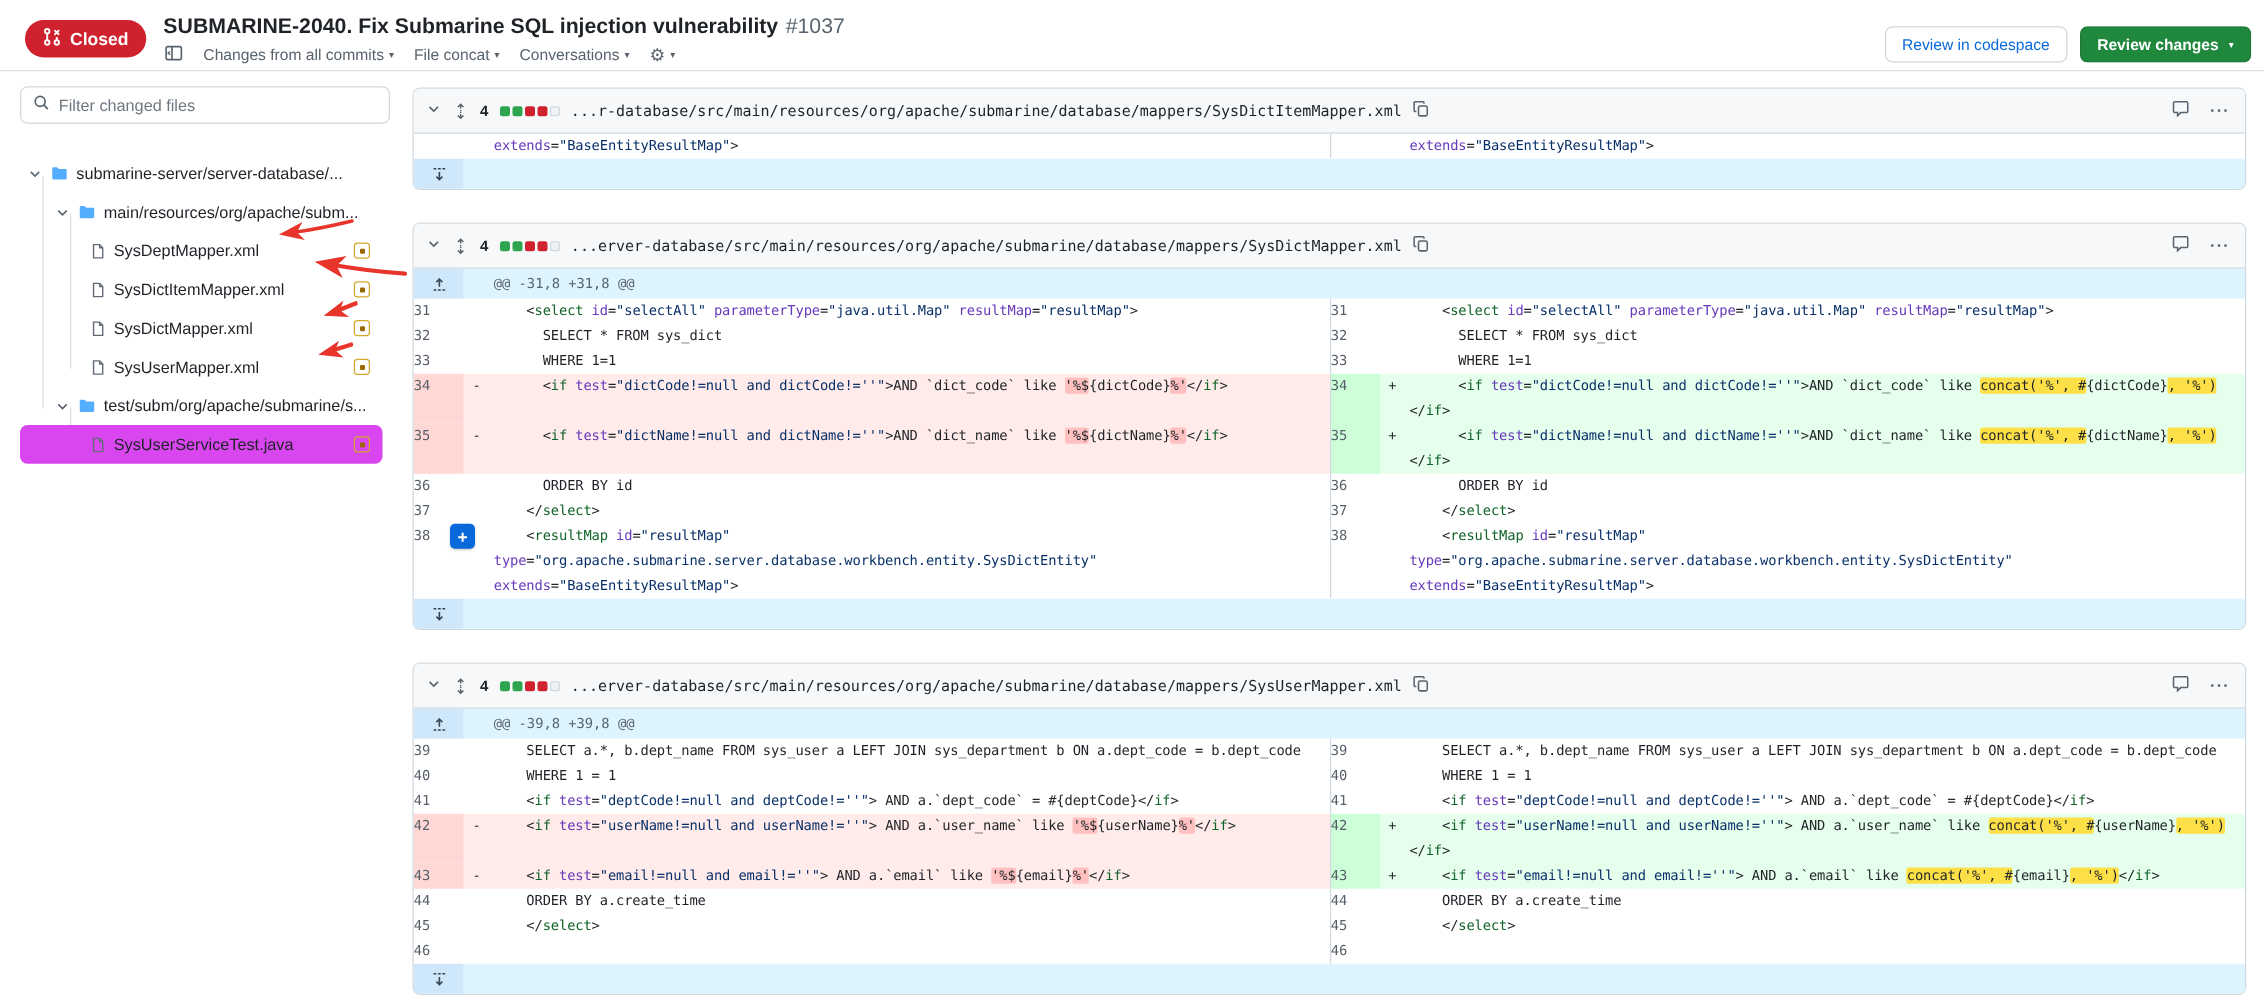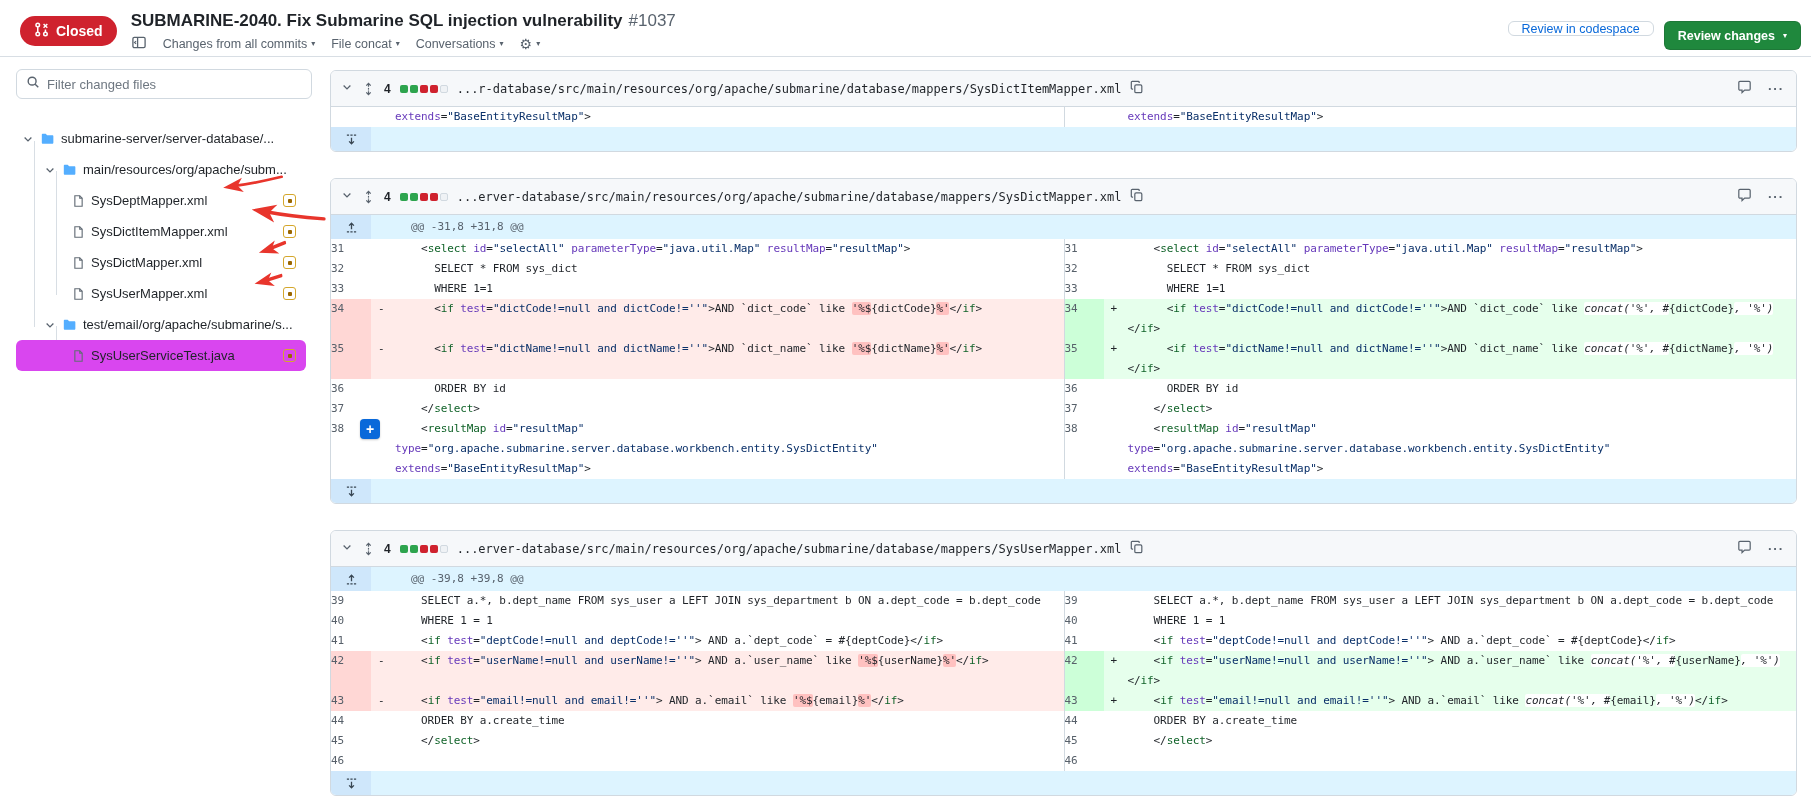--- a/index.html
+++ b/index.html
@@ -10,21 +10,21 @@
   
   .topbar { position:relative; height:57px; padding:10px 16px 0 16px; display:flex; align-items:flex-start; border-bottom:1px solid #d8dee4; background:#fff; }
   .pill { display:flex; align-items:center; gap:7px; background:#cf222e; color:#fff; font-weight:700; font-size:14px; height:30px; padding:0 14px; border-radius:999px; margin:6px 14px 0 4px; }
   .title-line { font-size:17px; font-weight:700; line-height:22px; }
   .pr-num { color:#59636e; font-weight:400; margin-left:6px; }
   .toolbar { display:flex; align-items:center; gap:16px; margin-top:3px; font-size:12.5px; color:#59636e; }
   .toolbar button { display:flex; align-items:center; gap:4px; color:#59636e; font-size:12.5px; }
   .car { font-size:8px; line-height:1; color:#59636e; }
   .gearchar { font-size:14px; line-height:1; }
   .top-actions { position:absolute; top:21px; right:10px; display:flex; gap:10px; }
-  .btn-cs { height:15px; padding:0 13px; border:1px solid #d1d9e0; border-radius:6px; background:#fff; color:#0969da; font-size:12.5px; font-weight:500; }
+  .btn-cs { height:29px; padding:0 13px; border:1px solid #d1d9e0; border-radius:6px; background:#fff; color:#0969da; font-size:12.5px; font-weight:500; }
   .btn-rv { display:flex; align-items:center; gap:8px; height:29px; padding:0 13px; border-radius:6px; background:#1f883d; border:1px solid rgba(27,31,36,.15); color:#fff; font-size:12.5px; font-weight:700; }
   .btn-rv .car { color:#fff; }
 
   
   .content { display:flex; height:740px; }
   .sidebar { position:relative; flex:0 0 322px; width:322px; padding:12px 0 0 16px; }
   .main { flex:1; min-width:0; padding:13px 14px 0 8px; }
 
   
   .filter { display:flex; align-items:center; width:296px; height:30px; border:1px solid #d1d9e0; border-radius:6px; background:#fff; padding:0 9px; }
@@ -55,24 +55,24 @@
   .cnum { font:11px/20px "DejaVu Sans Mono","Liberation Mono",monospace; color:#57606a; padding-right:10px; cursor:pointer; }
   .rnum { border-left:1px solid #d1d9e0; }
   .ccode { position:relative; overflow:hidden; padding-right:4px; }
   .ccode.ov { overflow:visible; }
   .marker { position:absolute; left:7px; top:0; font:11px/20px "DejaVu Sans Mono","Liberation Mono",monospace; color:#1f2328; }
   .codetext { display:block; padding-left:24px; white-space:pre; letter-spacing:-0.1px; font:11px/20px "DejaVu Sans Mono","Liberation Mono",monospace; color:#1f2328; }
   .n-del { background:#ffd7d5; } .c-del { background:#ffebe9; }
   .n-add { background:#ccffd8; } .c-add { background:#e6ffec; }
   .sg-t { color:#116329; } .sg-a { color:#6639ba; } .sg-s { color:#0a3069; }
   .sg-hd { background:#ffc1c0; border-radius:2px; }
-  .sg-ha { background:#ffffff; border-radius:2px;font-style:italic; }
+  .sg-ha { background:#fde047; border-radius:2px; }
   .hunkrow { height:24px; }
   .hgut, .egut { background:#cfe7fb; display:flex; align-items:center; justify-content:center; cursor:pointer; }
-  .htext { background:#ddf4ff; color:#59636e; font:11px/24px "DejaVu Sans Mono","Liberation Mono",monospace; padding-left:40px; grid-column:2/5; }
+  .htext { background:#ddf4ff; color:#59636e; font:11px/24px "DejaVu Sans Mono","Liberation Mono",monospace; padding-left:24px; grid-column:2/5; }
   .exprow { height:24px; }
   .efill { background:#ddf4ff; grid-column:2/5; }
   .plusbtn { position:absolute; left:-11px; top:0; width:20px; height:20px; background:#0969da; color:#fff; border-radius:4px; font:700 14px/20px "Liberation Sans",sans-serif; text-align:center; z-index:3; box-shadow:0 1px 2px rgba(31,35,40,.25); }
 
   
   .annolayer { position:absolute; left:0; top:0; width:1811px; height:797px; pointer-events:none; z-index:6; }
   .anno { position:absolute; }
 </style>
 </head>
 <body>
@@ -219,21 +219,21 @@
           <span style="display: inline-flex; align-items: center;">
             <svg width="12" height="12" viewBox="0 0 16 16">
               <path d="M3.5 6l4.5 4.5L12.5 6" fill="none" stroke="#59636e" stroke-width="1.7"></path>
             </svg>
           </span>
           <span style="display: inline-flex; align-items: center;">
             <svg width="15" height="14" viewBox="0 0 16 16">
               <path d="M1.5 3.2c0-.6.5-1.1 1.1-1.1h3.3l1.7 1.6h6c.6 0 1.1.5 1.1 1.1v7.4c0 .6-.5 1.1-1.1 1.1H2.6c-.6 0-1.1-.5-1.1-1.1z" fill="#54aeff"></path>
             </svg>
           </span>
-          <span class="tlabel">test/email/org/apache/submarine/s...</span>
+          <span class="tlabel">test/subm/org/apache/submarine/s...</span>
         </div>
         <div class="trow d2 sel">
           <span style="display: inline-flex; align-items: center;">
             <svg width="13" height="14" viewBox="0 0 16 16">
               <path d="M3.5 1.5h6l3 3v10h-9z" fill="none" stroke="#636c76" stroke-width="1.4"></path>
               <path d="M9.5 1.5v3h3" fill="none" stroke="#636c76" stroke-width="1.4"></path>
             </svg>
           </span>
           <span class="tlabel">SysUserServiceTest.java</span>
           <span class="sqmod">

